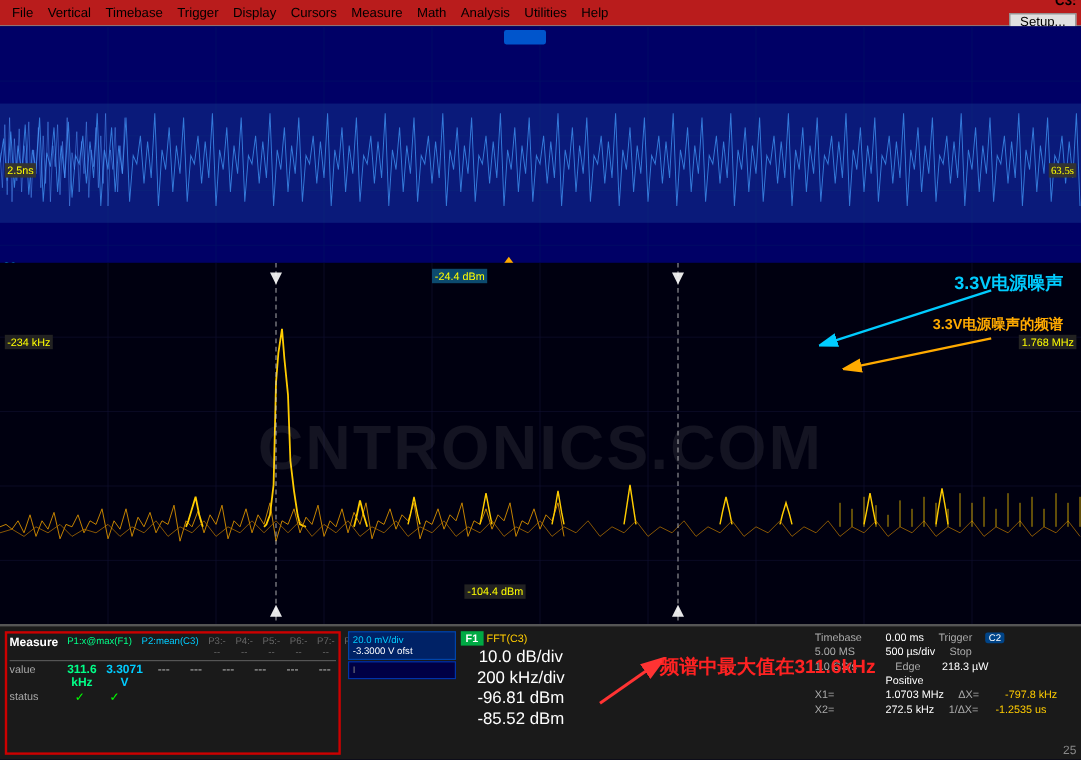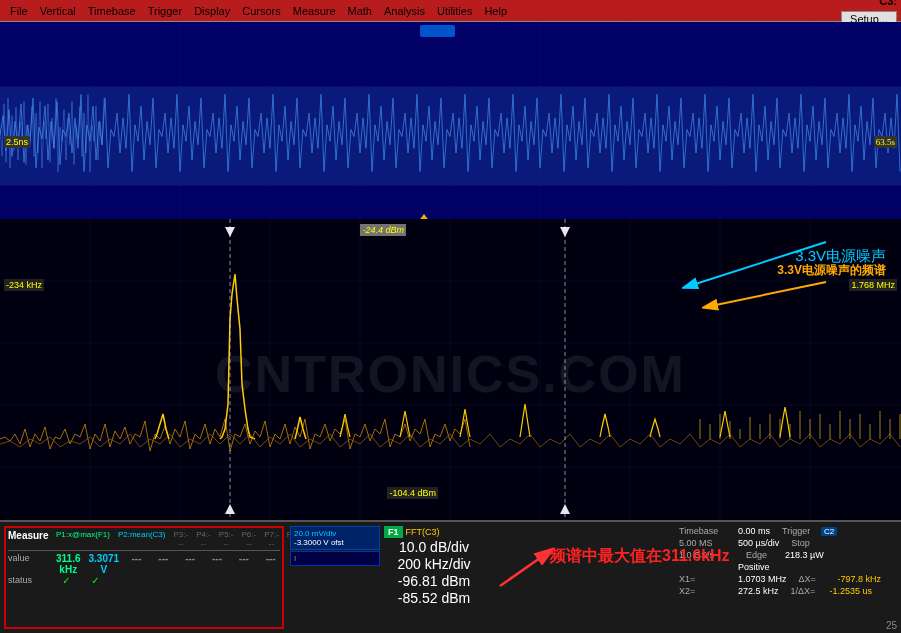--- a/index.html
+++ b/index.html
@@ -140,23 +140,22 @@
       font-size: 9px;
       background: #222;
       padding: 1px 2px;
     }
     .dbm-marker-top {
       position: absolute;
       left: 40%;
       top: 5px;
       color: #ffff00;
       font-size: 9px;
-      background: #737373;
+      background: #0c4a6e;
       padding: 1px 2px;
-      font-style: italic;
     }
     .dbm-marker-bottom {
       position: absolute;
       left: 43%;
       bottom: 30px;
       color: #ffff00;
       font-size: 9px;
       background: #222;
       padding: 1px 2px;
     }
@@ -506,21 +505,21 @@
         <marker id="arrowBlue" markerWidth="8" markerHeight="8" refX="6" refY="3" orient="auto">
           <path d="M0,0 L0,6 L9,3 z" fill="#00ccff"></path>
         </marker>
         <marker id="arrowOrange" markerWidth="8" markerHeight="8" refX="6" refY="3" orient="auto">
           <path d="M0,0 L0,6 L9,3 z" fill="#ffaa00"></path>
         </marker>
       </defs>
 
       <line x1="200" y1="60" x2="80" y2="85" stroke="#ffaa00" stroke-width="2" marker-end="url(#arrowOrange)"></line>
     </svg>
-    <div style="position:absolute;top:5px;right:0;color:#00ccff;font-size:15px;font-weight:normal;white-space:nowrap;margin-top:20px;">3.3V电源噪声</div>
+    <div style="position:absolute;top:5px;right:0;color:#00ccff;font-size:15px;font-weight:bold;white-space:nowrap;">3.3V电源噪声</div>
     <div style="position:absolute;top:40px;right:0;color:#ffaa00;font-size:12px;font-weight:bold;white-space:nowrap;">3.3V电源噪声的频谱</div>
   </div>
 
   <div class="info-bar">
 
     <div class="measure-section">
       <div class="measure-header">
         <span class="measure-title">Measure</span>
         <span class="measure-col p1" style="font-size:8px;">P1:x@max(F1)</span>
         <span class="measure-col p2" style="font-size:8px;">P2:mean(C3)</span>

